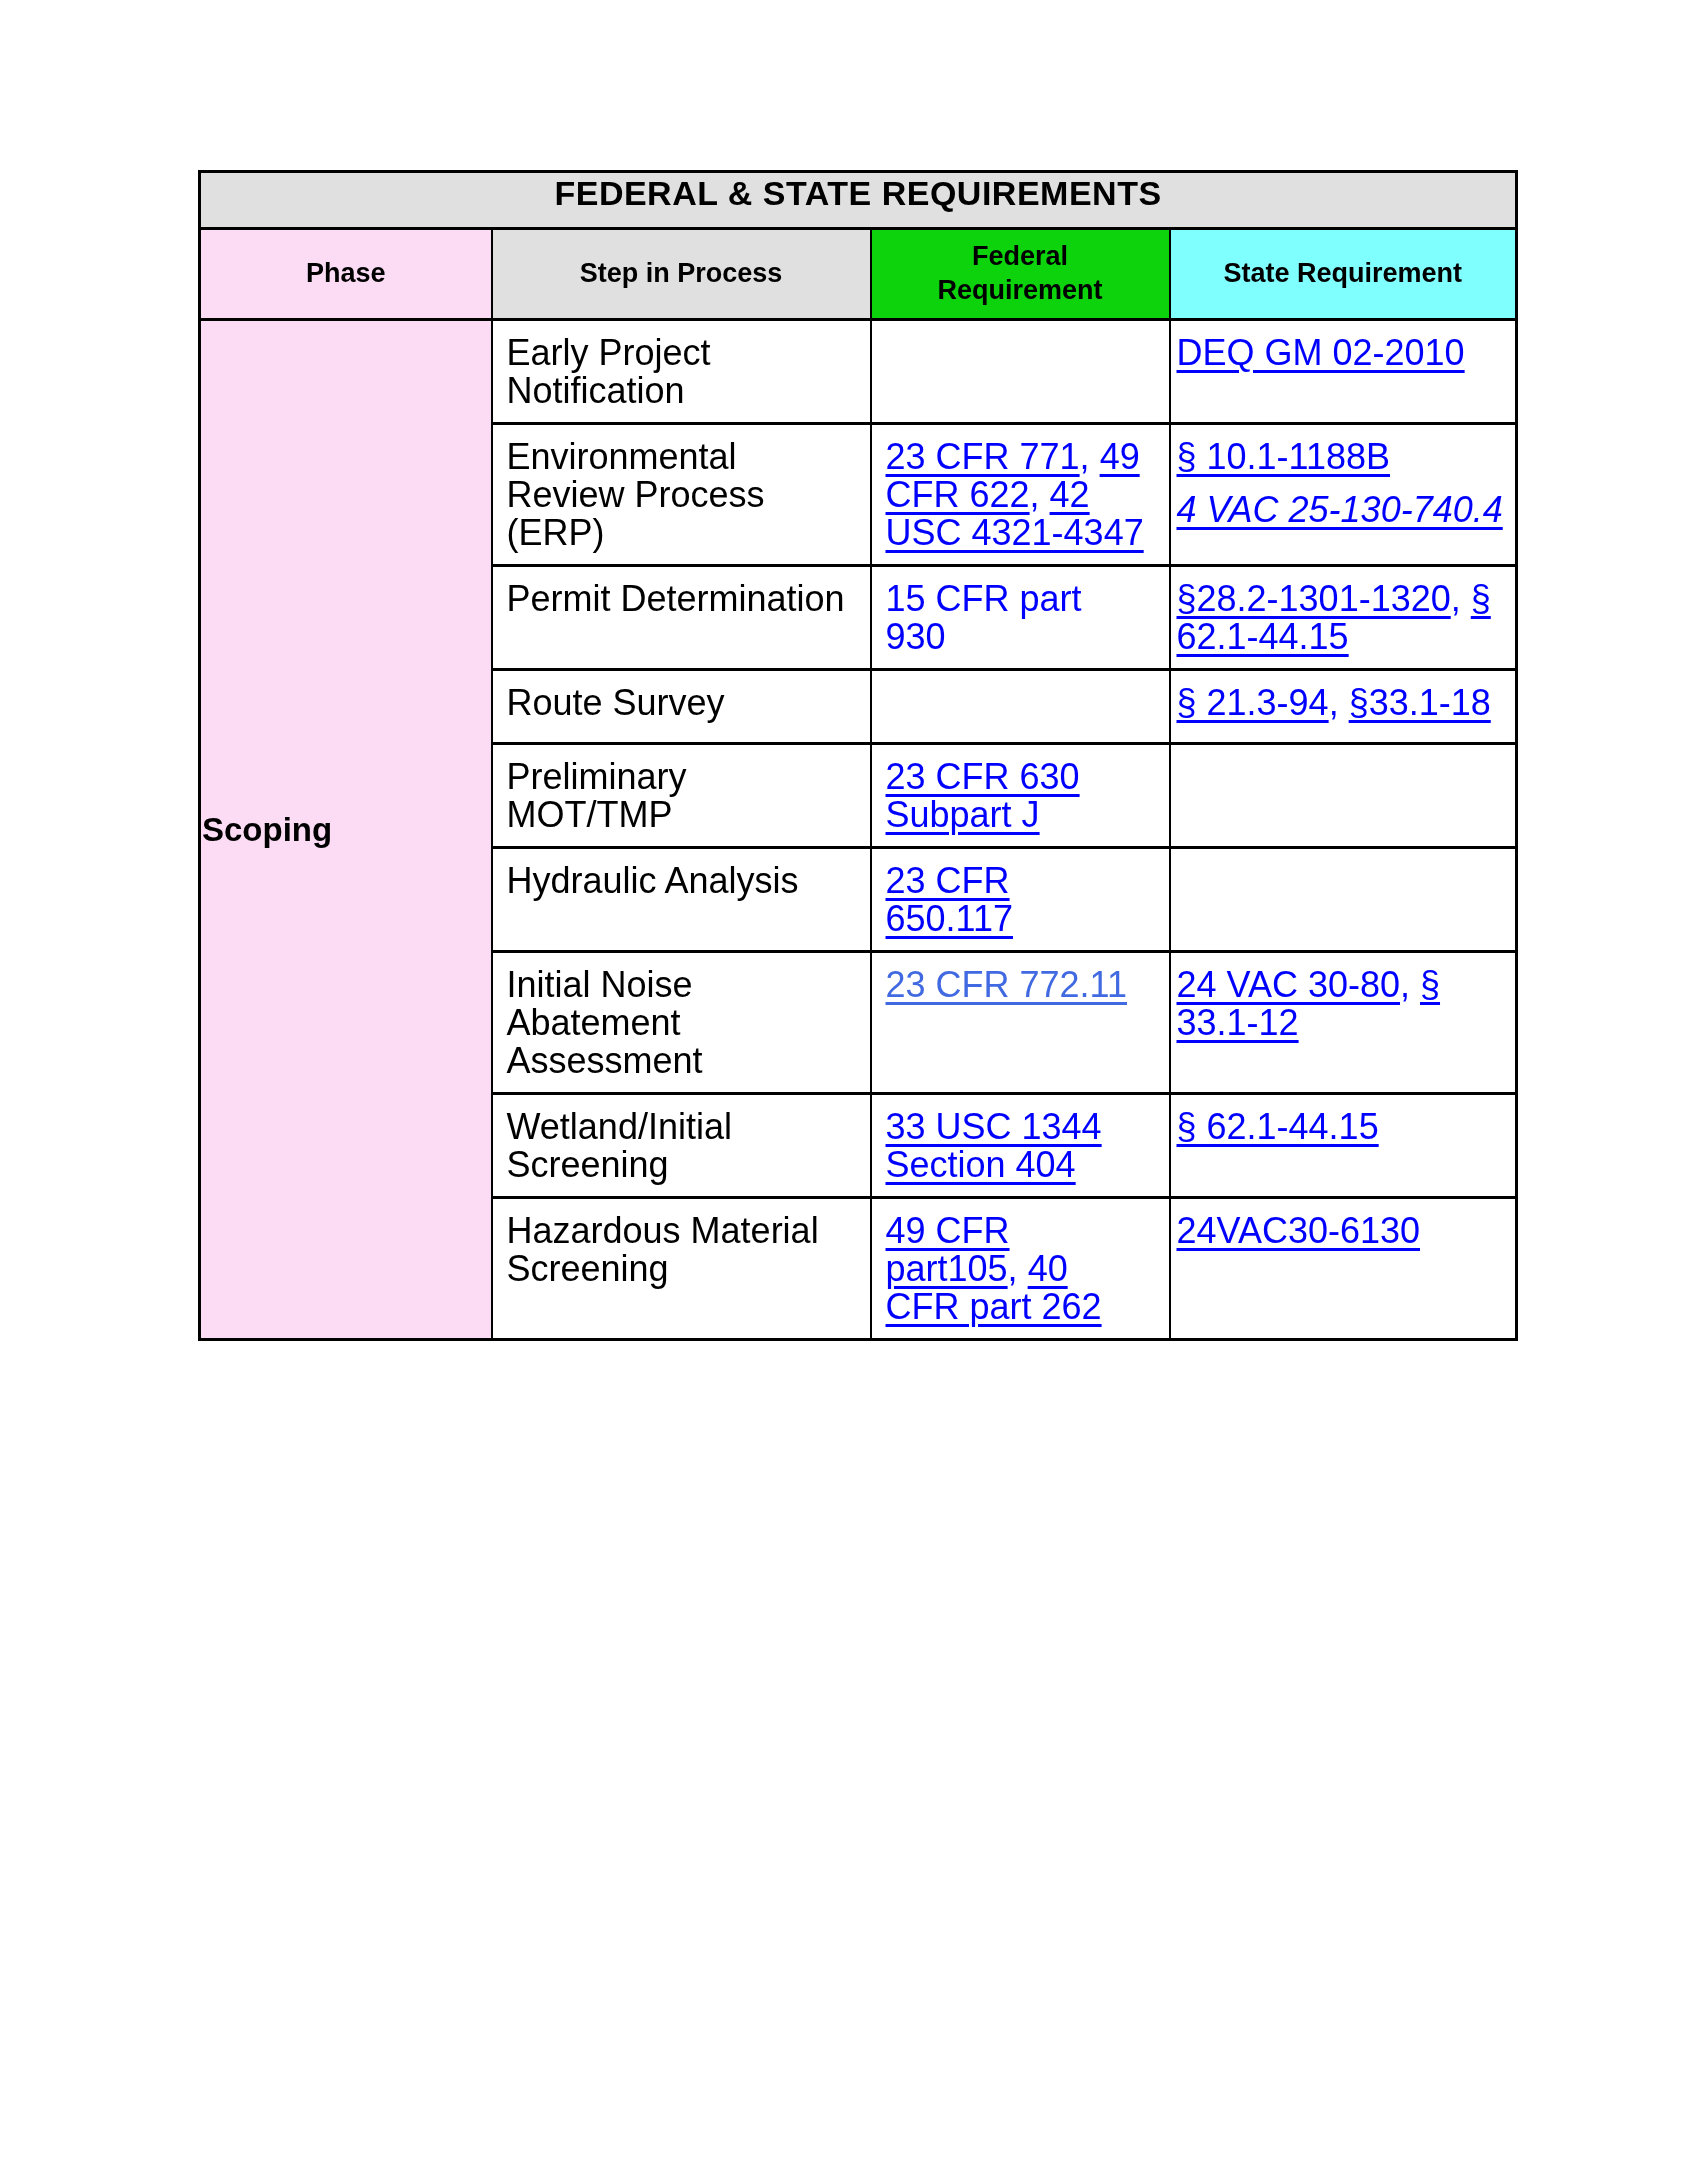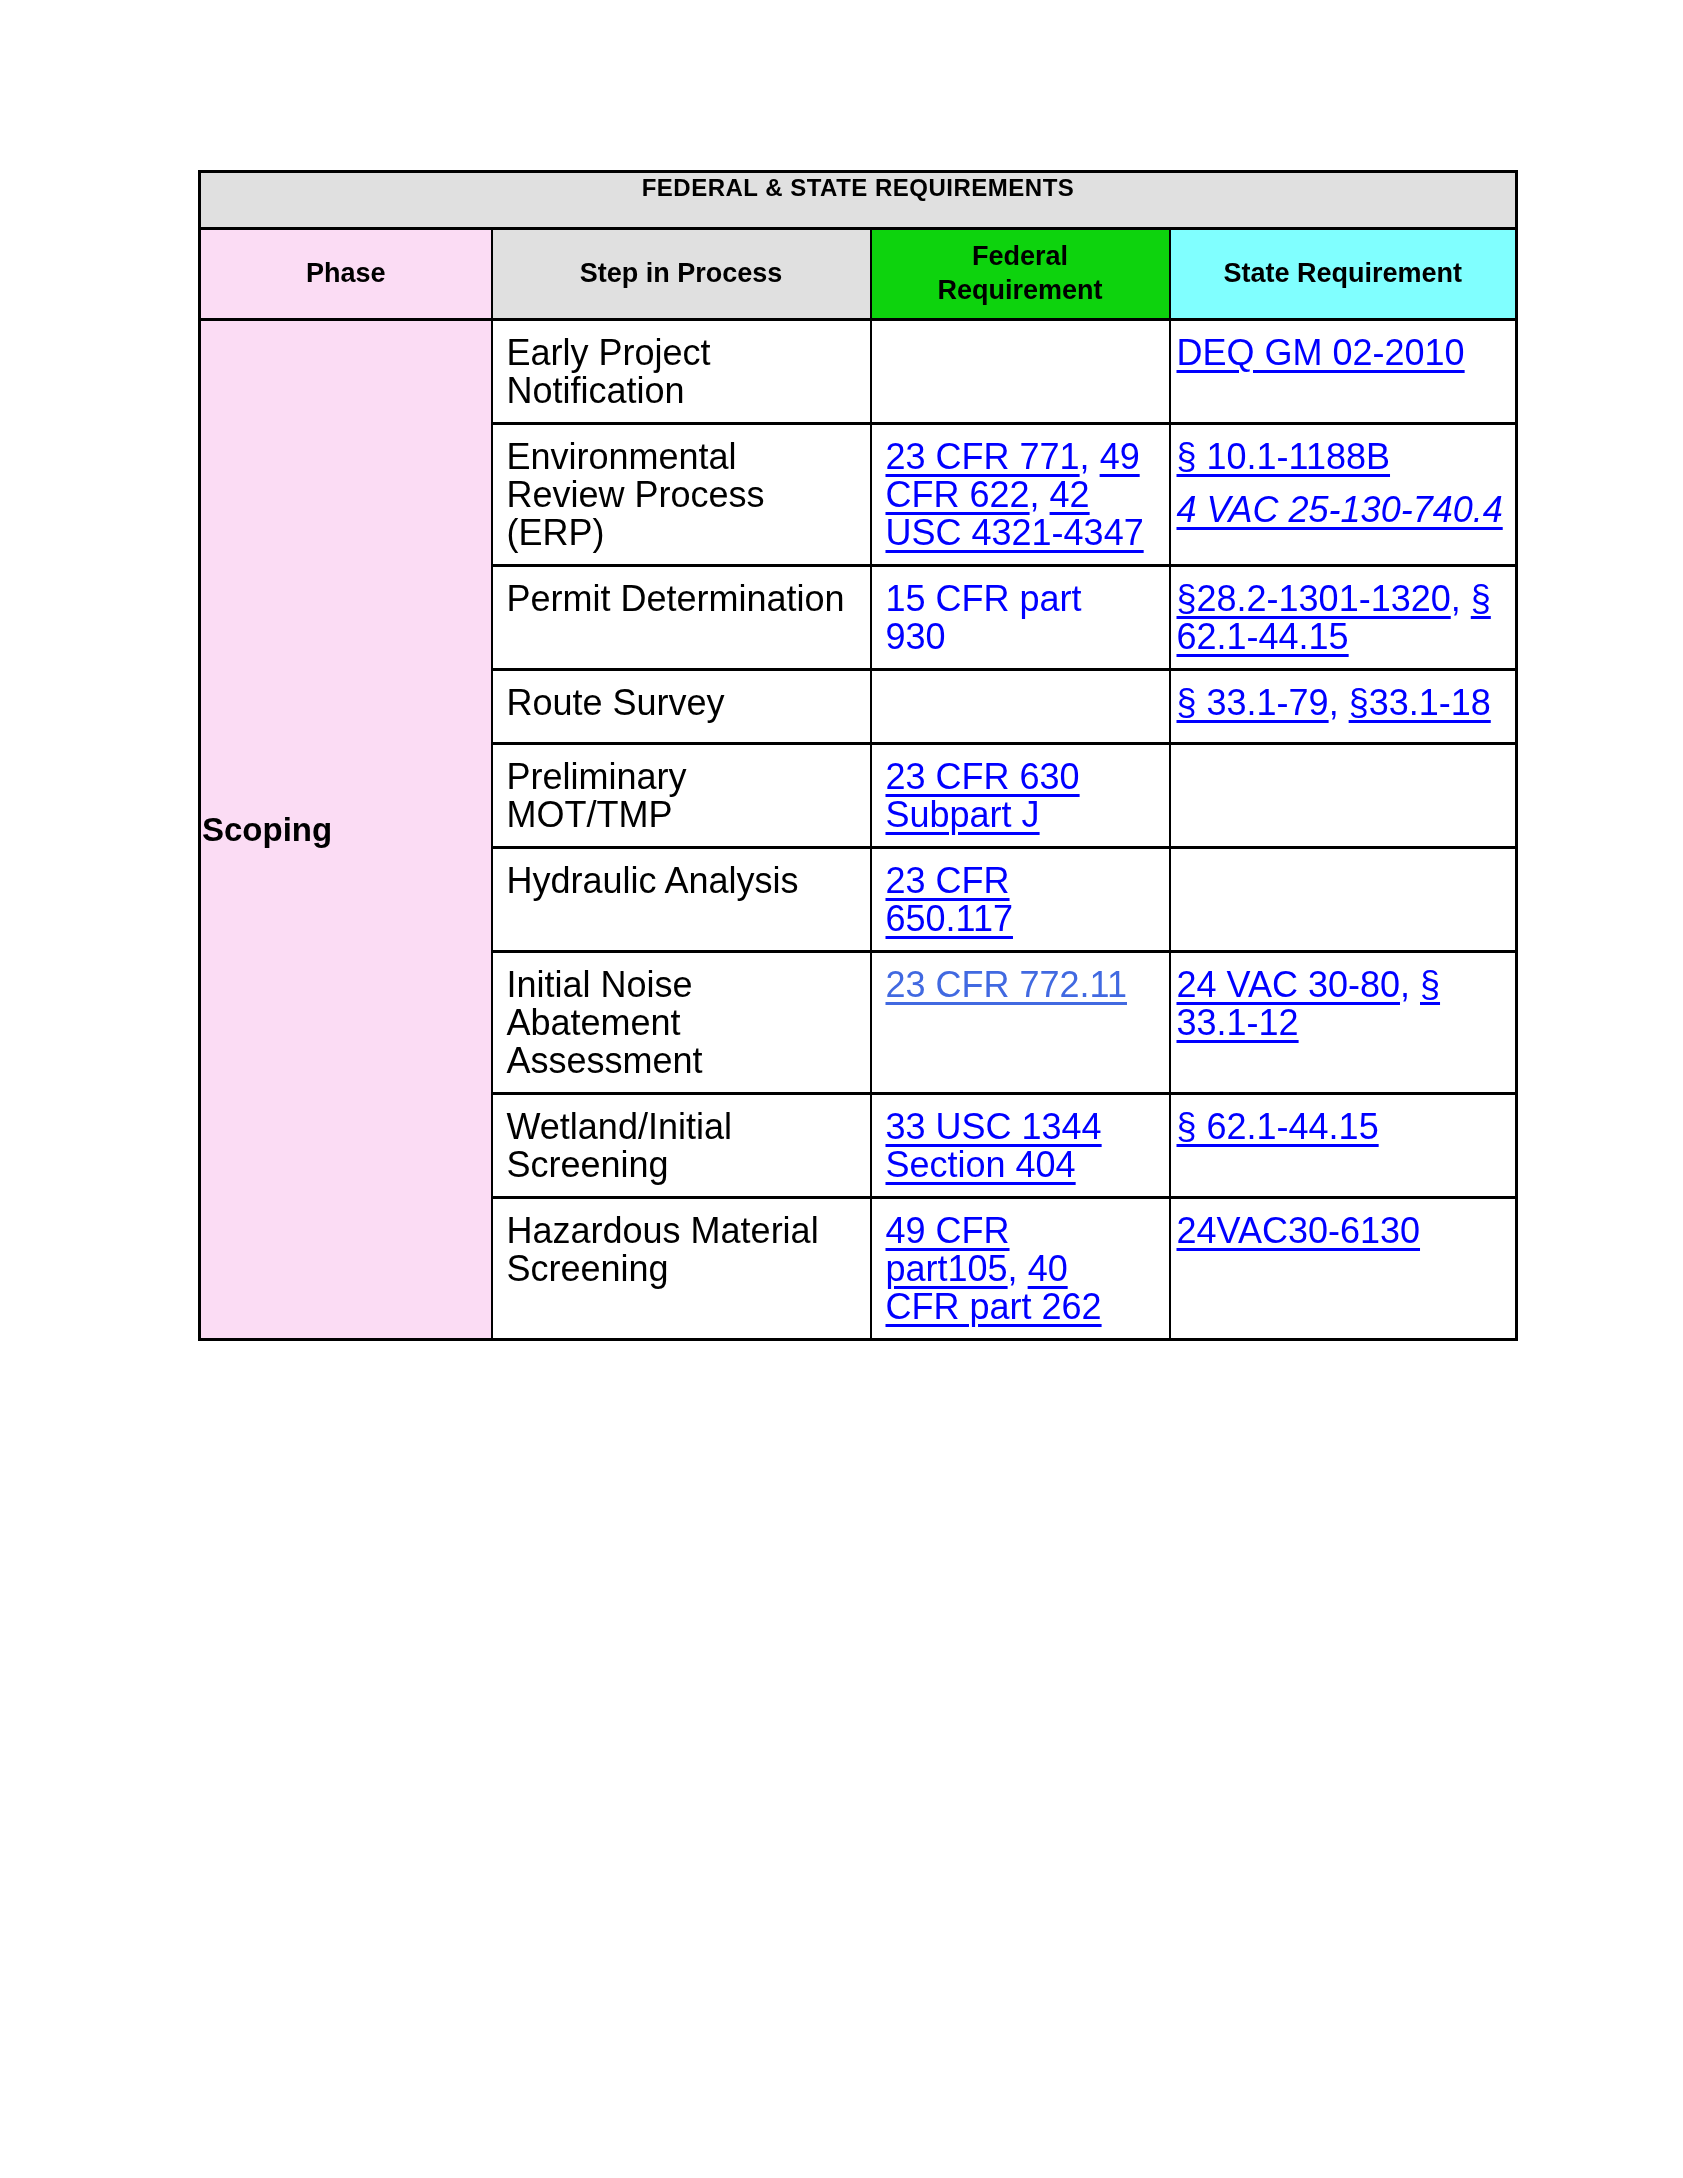--- a/index.html
+++ b/index.html
@@ -22,21 +22,21 @@
   .req-table td,.req-table th{
     border-left:2px solid var(--border);
     border-right:2px solid var(--border);
     border-top:3px solid var(--border);
     border-bottom:3px solid var(--border);
     vertical-align:top;
   }
   .title-row{height:57px;}
   .title-cell{
     background:var(--title-bg);text-align:center;vertical-align:middle;
-    font-weight:bold;font-size:24px;letter-spacing:0.5px;
+    font-weight:bold;font-size:34px;letter-spacing:0.5px;
   }
   .head-row{height:91px;}
   .head-row th{
     text-align:center;vertical-align:middle;font-weight:bold;font-size:27px;line-height:1.25;
   }
   th.h-phase{background:var(--phase-bg);}
   th.h-step{background:var(--step-bg);}
   th.h-fed{background:var(--fed-bg);}
   th.h-state{background:var(--state-bg);margin-left:11px;}
   th.h-fed .hdr-label{display:inline-block;max-width:188px;}
@@ -125,21 +125,21 @@
         <td class="state-cell">
           <p><a class="req-link" href="#">§28.2-1301-1320</a><span class="sep">, </span><a class="req-link" href="#">§ 62.1-44.15</a></p>
         </td>
       </tr>
       <tr class="r3">
         <td class="step-cell">
           <p>Route Survey</p>
         </td>
         <td class="federal-cell"></td>
         <td class="state-cell">
-          <p><a class="req-link" href="#">§ 33.1-79</a><span class="sep">, </span><a class="req-link" href="#">§33.1-18</a></p>
+          <p><a class="req-link" href="#">§ 21.3-94</a><span class="sep">, </span><a class="req-link" href="#">§33.1-18</a></p>
         </td>
       </tr>
       <tr class="r4">
         <td class="step-cell">
           <p>Preliminary MOT/TMP</p>
         </td>
         <td class="federal-cell">
           <p><a class="req-link" href="#">23 CFR 630 Subpart J</a></p>
         </td>
         <td class="state-cell"></td>

